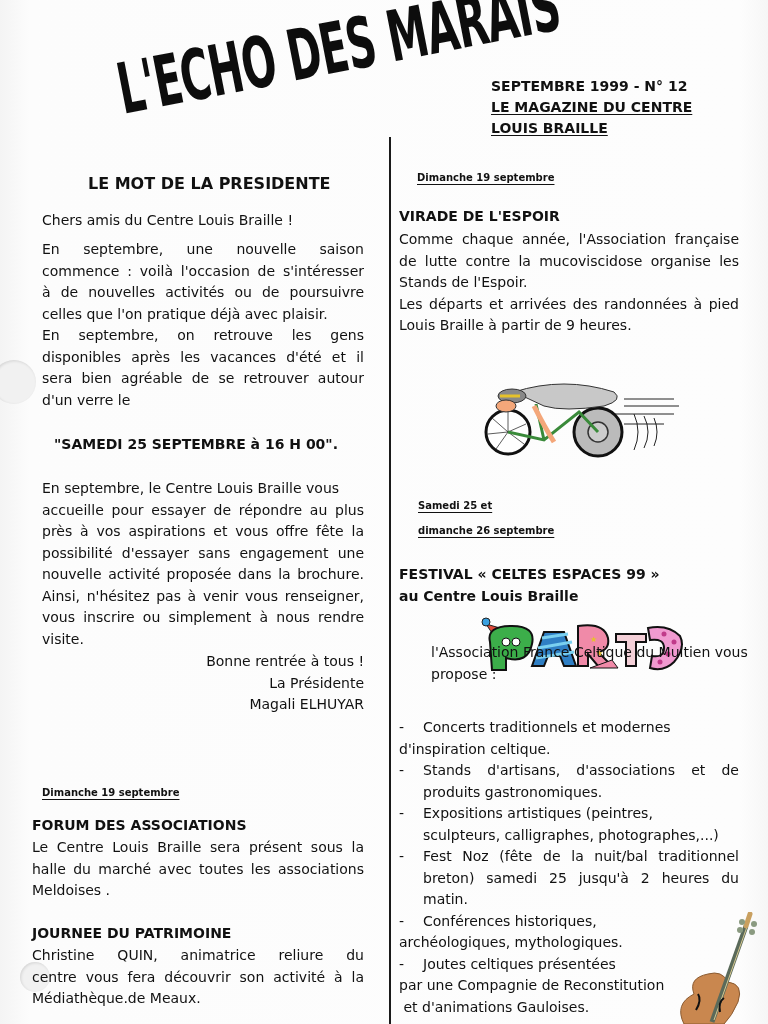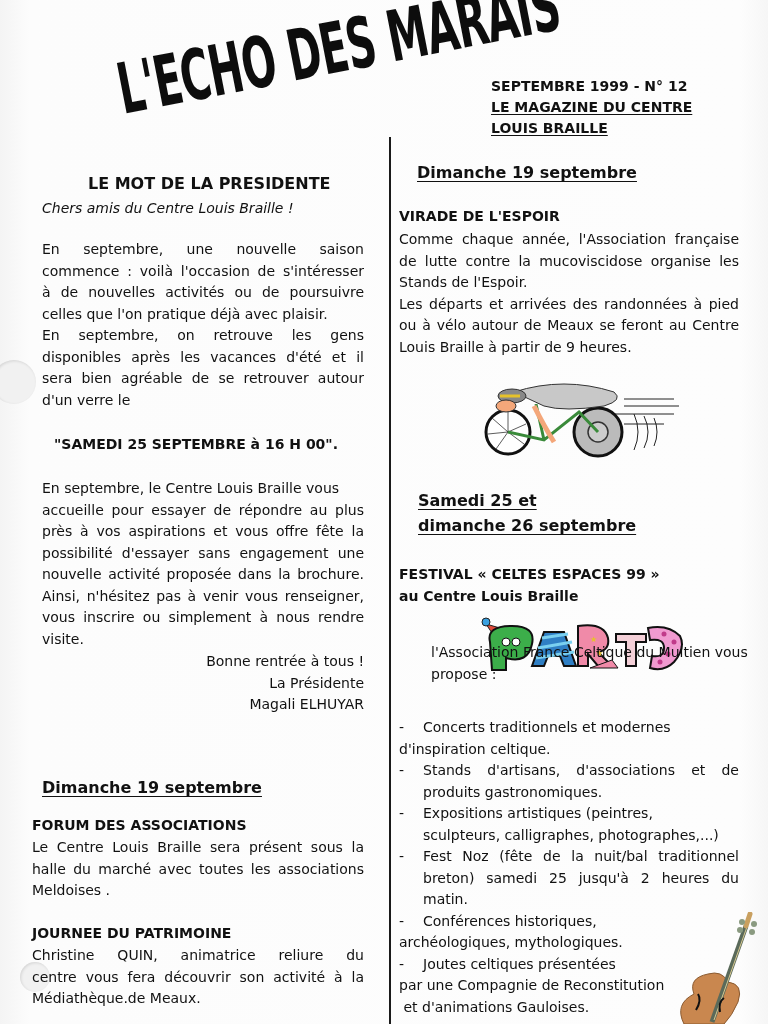--- a/index.html
+++ b/index.html
@@ -25,21 +25,21 @@
     .issue div { white-space: nowrap; }
     .u { text-decoration: underline; text-underline-offset: 2px; }
 
     .divider { left: 389px; top: 137px; width: 2px; height: 887px; background: #1a1a1a; }
 
     
     .col-left { left: 42px; width: 322px; font-size: 14px; line-height: 21.5px; }
     .col-right { left: 399px; width: 340px; font-size: 14px; line-height: 21.5px; }
     .just-line { text-align: justify; text-align-last: justify; }
     .h-section { font-weight: bold; font-size: 16px; white-space: nowrap; }
-    .h-date { font-weight: bold; font-size: 16px; text-decoration: underline; text-underline-offset: 3px; white-space: nowrap; }
+    .h-date { font-weight: bold; font-size: 10px; text-decoration: underline; text-underline-offset: 3px; white-space: nowrap; margin-top: 9px; }
     .h-sub { font-weight: bold; font-size: 14px; white-space: nowrap; }
     .right { text-align: right; }
     .bullet { display: flex; }
     .bullet .dash { width: 24px; flex: none; }
     .hole { width: 44px; height: 44px; border-radius: 50%; background: #f1f1f1; box-shadow: inset 1px 1px 3px rgba(0,0,0,0.12); }
     svg { display: block; }
   </style>
 </head>
 <body>
 
@@ -54,21 +54,21 @@
   <div class="abs issue">
     <div>SEPTEMBRE 1999 - N° 12</div>
     <div class="u">LE MAGAZINE DU CENTRE</div>
     <div class="u">LOUIS BRAILLE</div>
   </div>
 
   <div class="abs divider"></div>
 
   <div class="abs h-section" style="left:88px; top:174px;">LE MOT DE LA PRESIDENTE</div>
 
-  <div class="abs col-left" style="top:198px;font-style:italic;">Chers amis du Centre Louis Braille !</div>
+  <div class="abs col-left" style="top:210px;">Chers amis du Centre Louis Braille !</div>
 
   <div class="abs col-left" style="top:239px;">
     <div class="just-line">En septembre, une nouvelle saison</div>
     <div class="just-line">commence : voilà l'occasion de s'intéresser</div>
     <div class="just-line">à de nouvelles activités ou de poursuivre</div>
     <div>celles que l'on pratique déjà avec plaisir.</div>
     <div class="just-line">En septembre, on retrouve les gens</div>
     <div class="just-line">disponibles après les vacances d'été et il</div>
     <div class="just-line">sera bien agréable de se retrouver autour</div>
     <div>d'un verre le</div>
@@ -111,21 +111,20 @@
   </div>
 
   <div class="abs h-date" style="left:417px; top:163px;">Dimanche 19 septembre</div>
 
   <div class="abs h-sub" style="left:399px; top:208px;">VIRADE DE L'ESPOIR</div>
   <div class="abs col-right" style="top:229px;">
     <div class="just-line">Comme chaque année, l'Association française</div>
     <div class="just-line">de lutte contre la mucoviscidose organise les</div>
     <div>Stands de l'Espoir.</div>
     <div class="just-line">Les départs et arrivées des randonnées à pied</div>
-    <div class="just-line">ou à vélo autour de Meaux se feront au Centre</div>
     <div>Louis Braille à partir de 9 heures.</div>
   </div>
 
   <div class="abs" style="left:474px; top:374px; width:210px; height:84px;">
     <svg width="210" height="84" viewBox="0 0 210 84">
       <g stroke="#222" fill="none" stroke-width="1">
         <line x1="150" y1="25" x2="200" y2="25"></line>
           <line x1="150" y1="32" x2="205" y2="32"></line>
         <line x1="140" y1="40" x2="200" y2="40"></line>
           <line x1="150" y1="50" x2="190" y2="50"></line>

